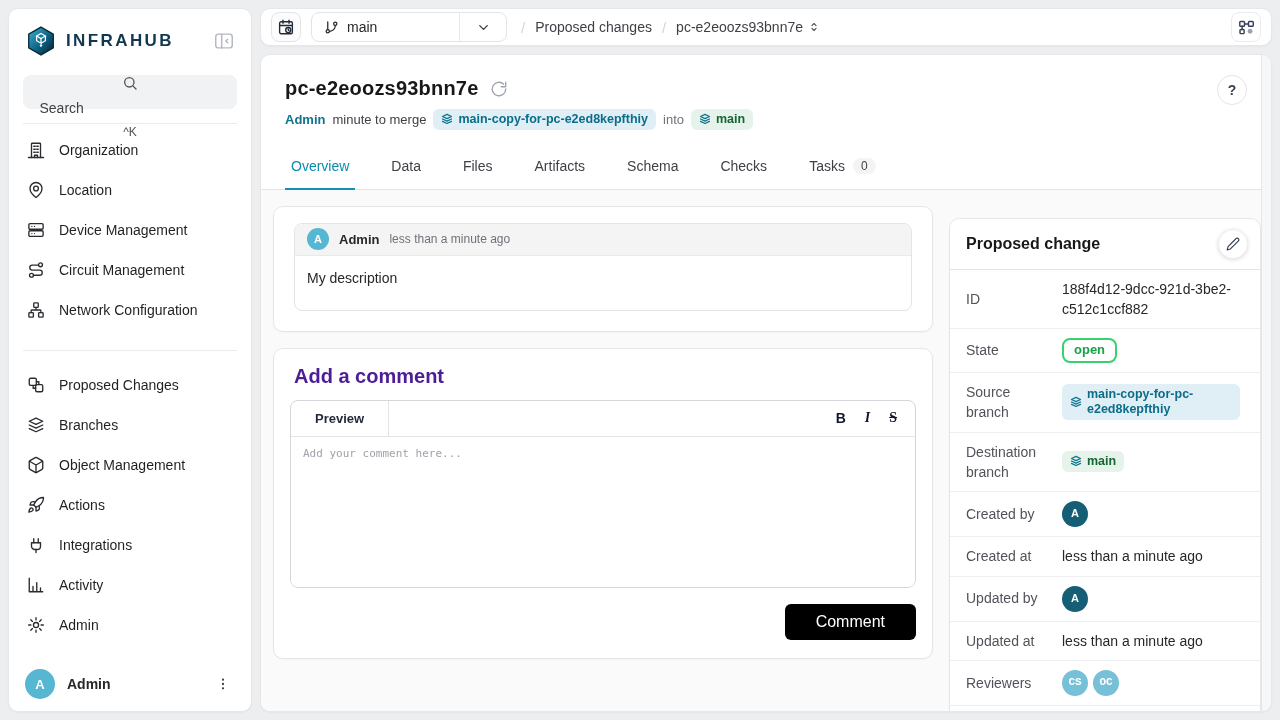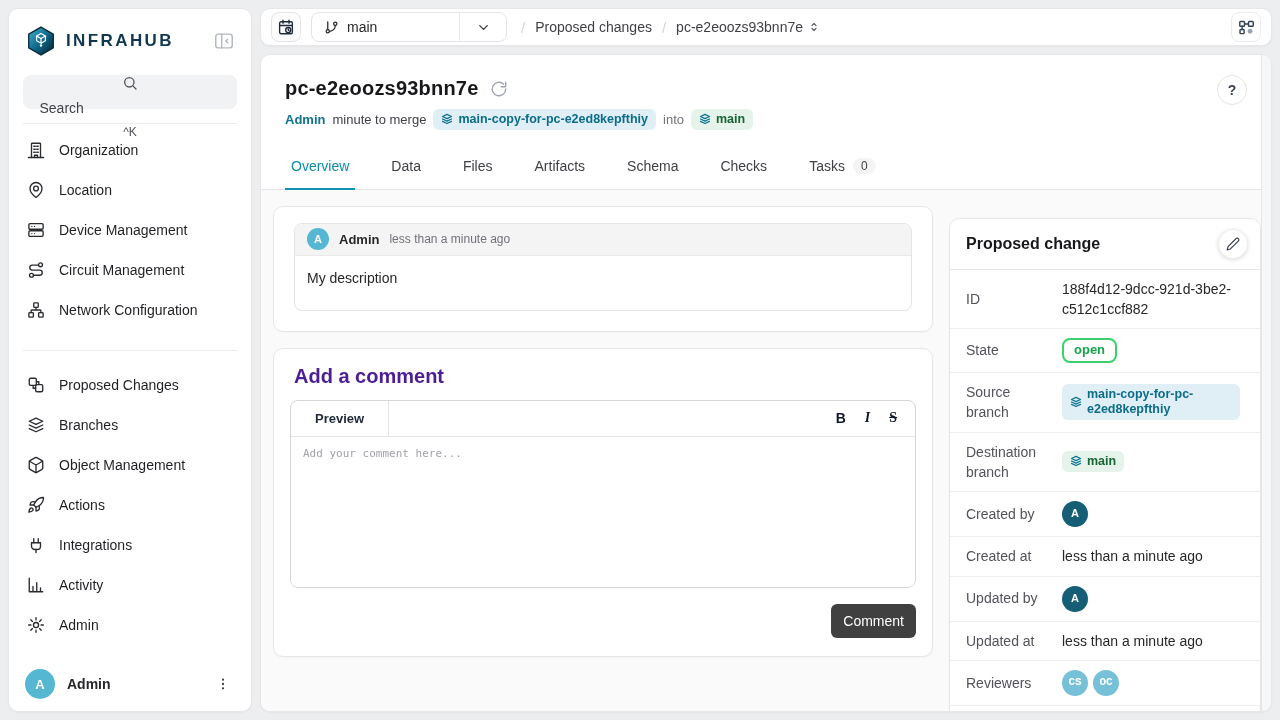--- a/index.html
+++ b/index.html
@@ -129,22 +129,22 @@
   .fmt-group { margin-left:auto; display:flex; align-items:center; gap:19px; padding-right:18px; }
   .fmt-btn { background:none; border:none; font-size:14px; color:#0f172a; cursor:pointer;
     font-family:"Liberation Serif", serif; }
   .fmt-bold { font-weight:800; font-family:"Liberation Sans", sans-serif; }
   .fmt-italic { font-style:italic; font-weight:700; }
   .fmt-strike { text-decoration:line-through; font-weight:700; }
   .editor textarea { display:block; width:100%; height:150px; border:none; outline:none; resize:none;
     padding:10px 12px; font-family:"DejaVu Sans Mono", monospace; font-size:11px; color:#374151; }
   .editor textarea::placeholder { color:#a1a1aa; opacity:1; }
   .composer-footer { display:flex; justify-content:flex-end; margin-top:16px; }
-  .comment-btn { background:#404040; color:#fff; border:none; border-radius:6px;
-    padding:9px 12px; font-size:14px; font-weight:500; cursor:pointer;
+  .comment-btn { background:#000000; color:#fff; border:none; border-radius:6px;
+    padding:9px 31px; font-size:16px; font-weight:500; cursor:pointer;
     font-family:"Liberation Sans", sans-serif; }
 
   
   .details-card { width:312px; margin-top:12px; flex-shrink:0; }
   .details-head { display:flex; align-items:center; justify-content:space-between;
     padding:10px 12px 10px 16px; border-bottom:1px solid #e4e4e7; }
   .details-title { font-size:16px; font-weight:700; color:#18181b; }
   .edit-btn { width:30px; height:30px; border-radius:50%; background:#fff;
     border:1px solid #ededf0; box-shadow:0 1px 4px rgba(0,0,0,.14); color:#374151;
     display:flex; align-items:center; justify-content:center; cursor:pointer; }

